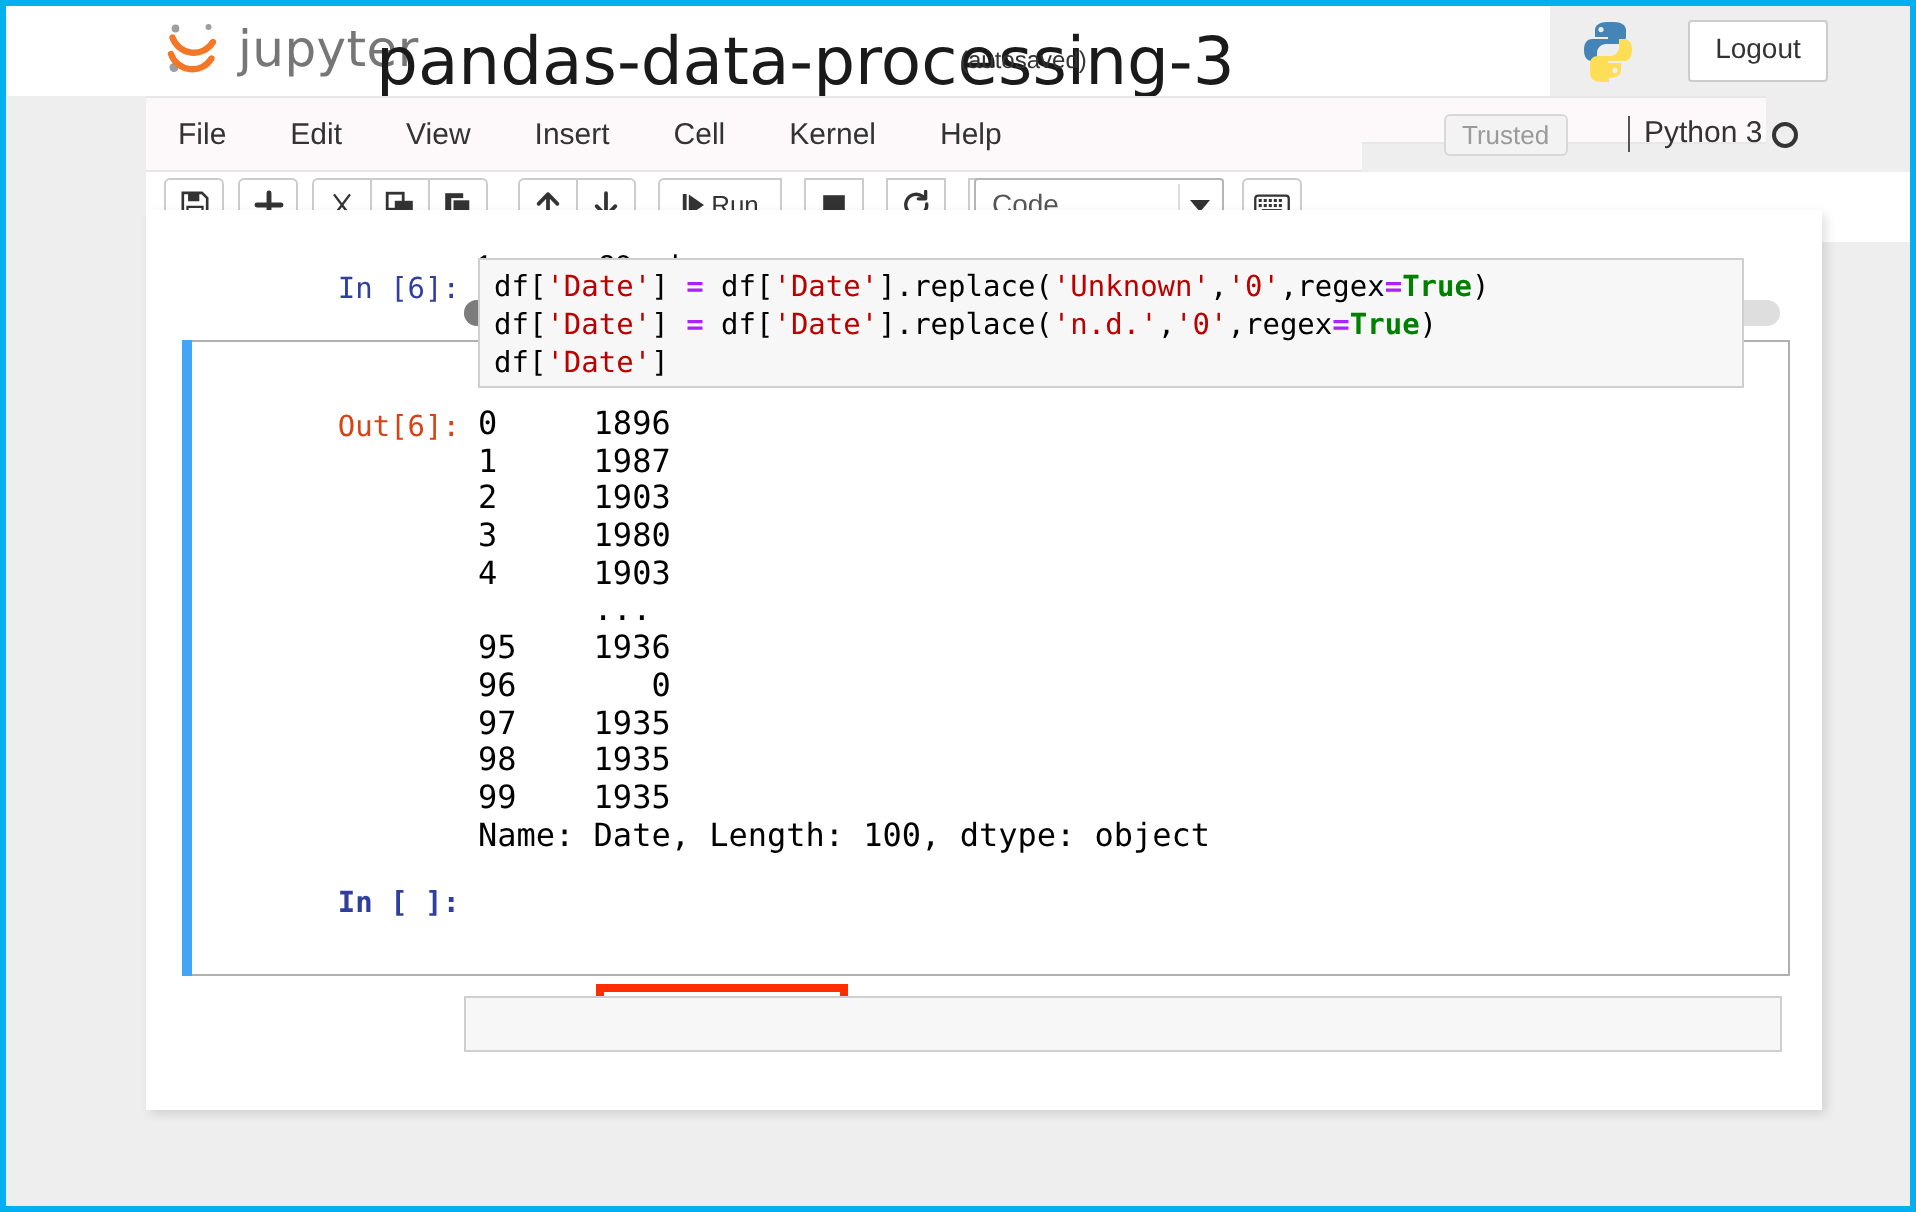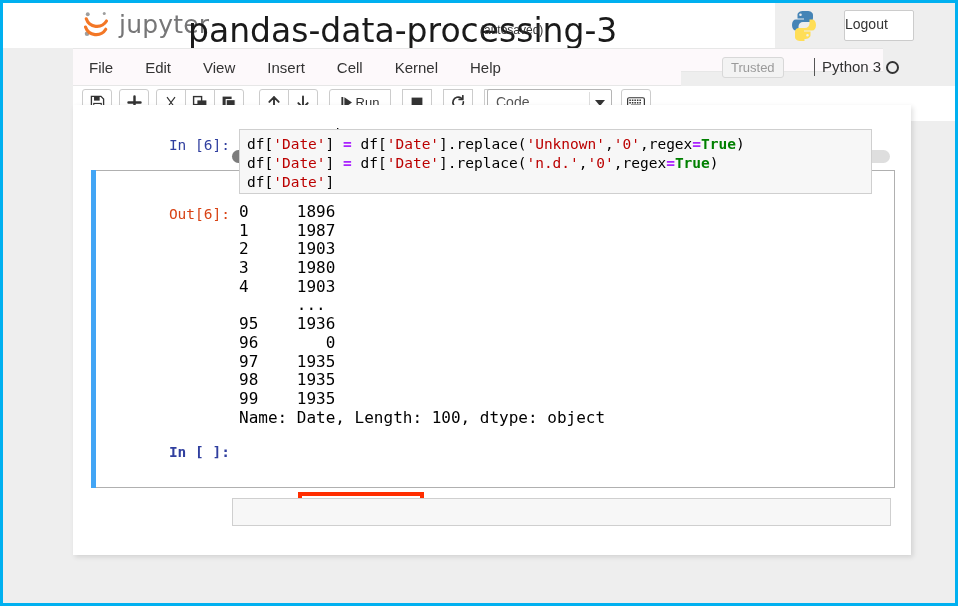--- a/index.html
+++ b/index.html
@@ -42,21 +42,21 @@
   .autosaved {
     position: absolute; left: 477px; top: 20px;
     font-size: 12px; color: #333; 
   }
   .python-logo { position: absolute; left: 785px; top: 6px; width: 32px; height: 32px; }
   .logout-btn {
     position: absolute; left: 841px; top: 7px;
     width: 68px; height: 29px;
     border: 1px solid #cccccc; border-radius: 2px;
     background: #ffffff; color: #333333;
-    font-size: 14px; line-height: 27px; text-align: left;
+    font-size: 14px; line-height: 27px; text-align: center;
     cursor: pointer;
   }
 
   
   .menubar {
     position: absolute; left: 70px; top: 45px;
     width: 608px; height: 38px;
     background: #fdf9fb;
     border-top: 1px solid #e7e7e7;
     border-bottom: 1px solid #e7e7e7;

